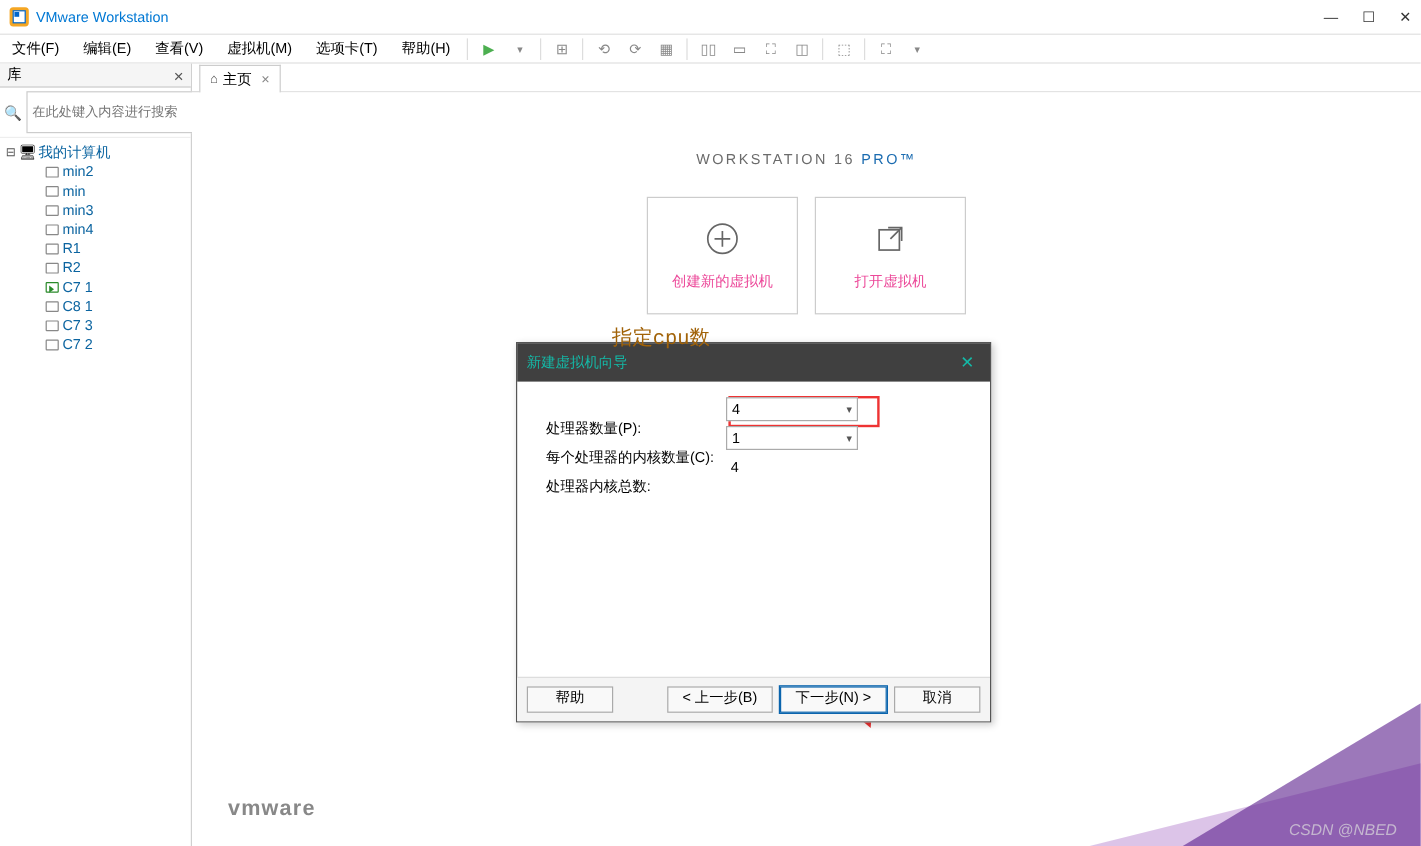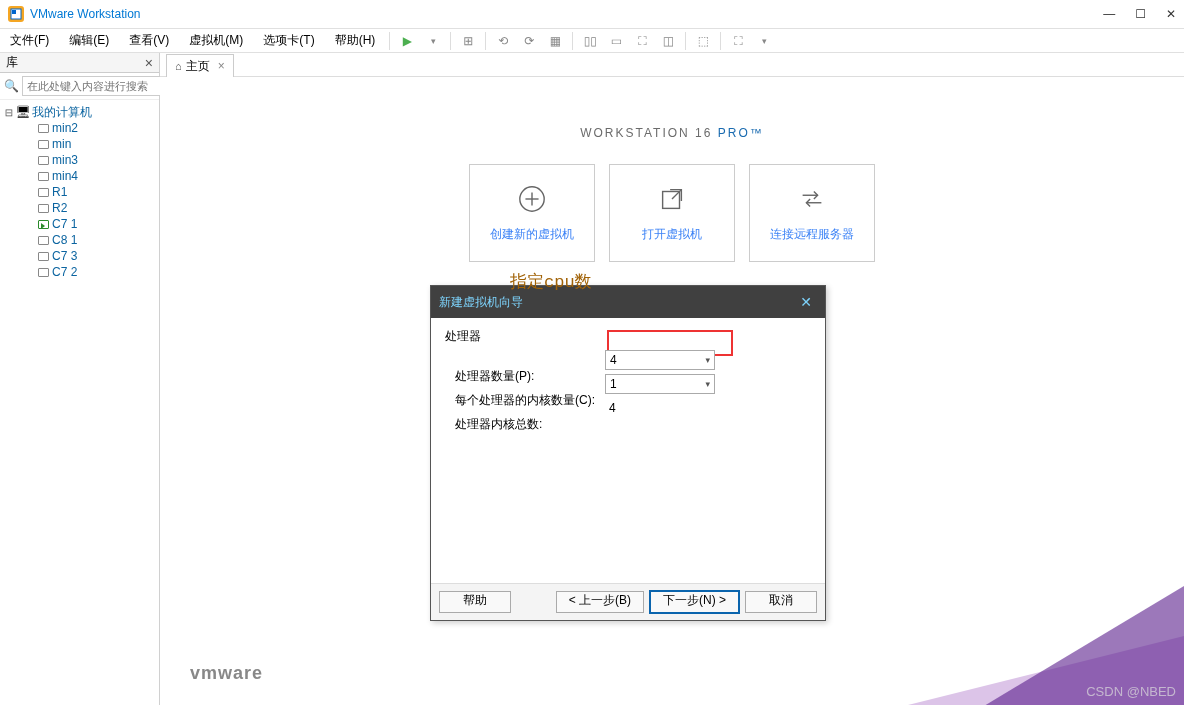--- a/index.html
+++ b/index.html
@@ -21,21 +21,21 @@
 
 
 .main { display: flex; height: calc(705px - 28px - 24px); }
 
 
 .sidebar { width: 160px; border-right: 1px solid #d0d0d0; display: flex; flex-direction: column; }
 .sidebar-hdr { height: 20px; display: flex; align-items: center; padding: 0 6px; border-bottom: 1px solid #ccc; background: #f5f5f5; }
 .sidebar-hdr .lib-label { font-weight: normal; }
 .sidebar-hdr .close-x { margin-left: auto; cursor: pointer; color: #555; font-size: 14px; }
 .search-row { padding: 3px 4px; border-bottom: 1px solid #eee; display: flex; align-items: center; gap: 3px; }
-.search-row input { flex: 1; height: 20px; border: 1px solid #ccc; padding: 0 4px; font-size: 11px; color: #888; }
+.search-row input { flex: 1; height: 35px; border: 1px solid #ccc; padding: 0 4px; font-size: 11px; color: #888; }
 .search-row .chev { width: 14px; height: 18px; border: 1px solid #ccc; display: flex; align-items: center; justify-content: center; font-size: 9px; }
 .tree { padding: 4px 2px; }
 .tree-row { display: flex; align-items: center; height: 16px; padding: 0 2px; gap: 3px; }
 .tree-row .toggle { width: 10px; text-align: center; font-size: 10px; color: #555; }
 .tree-row .indent2 { width: 30px; }
 .tree-row .icn { width: 12px; height: 12px; display: flex; align-items: center; justify-content: center; }
 .tree-row .label { color: #0b64a0; }
 .vm-icon { width: 11px; height: 9px; border: 1px solid #888; border-radius: 1px; position: relative; }
 .vm-icon-active { border-color: #2a8a2a; }
 .vm-icon-active::after { content: ""; position: absolute; left: 2px; top: 2px; width: 0; height: 0; border-left: 4px solid #2a8a2a; border-top: 3px solid transparent; border-bottom: 3px solid transparent; }
@@ -45,26 +45,26 @@
 .tabs { height: 24px; display: flex; align-items: center; padding-left: 6px; border-bottom: 1px solid #ddd; }
 .tab { display: flex; align-items: center; gap: 4px; padding: 3px 8px; border: 1px solid #ccc; border-bottom: none; background: #fff; margin-top: 2px; }
 .tab .home-icn { font-size: 11px; color: #555; }
 .tab .tab-close { margin-left: 4px; color: #888; cursor: pointer; }
 .page { flex: 1; position: relative; background: #fff; }
 .hero { text-align: center; margin-top: 36px; }
 .hero-title { font-size: 26px; color: #6b6b6b; letter-spacing: 2px; font-weight: 300; }
 .hero-title .pro { color: #1a6bb0; }
 .cards { display: flex; justify-content: center; gap: 14px; margin-top: 20px; }
 .card { width: 126px; height: 98px; border: 1px solid #ccc; display: flex; flex-direction: column; align-items: center; justify-content: center; gap: 12px; color: #666; cursor: pointer; }
-.card-label { font-size: 12px; color: #3b82f6; }
+.card-label { font-size: 12px; color: #ec4899; }
 .card svg { width: 30px; height: 30px; stroke: #666; fill: none; stroke-width: 1.5; }
 
 
 .dialog { position: absolute; left: 270px; top: 208px; width: 396px; border: 1px solid #555; background: #fff; box-shadow: 2px 2px 6px rgba(0,0,0,0.2); z-index: 10; }
-.dlg-title { height: 26px; background: #404040; color: #7dd3fc; display: flex; align-items: center; padding: 16px 8px; font-size: 12px; }
+.dlg-title { height: 26px; background: #404040; color: #14b8a6; display: flex; align-items: center; padding: 16px 8px; font-size: 12px; }
 .dlg-title .dlg-close { margin-left: auto; width: 22px; text-align: center; cursor: pointer; font-size: 14px; }
 .dlg-head { padding: 8px 16px 10px; border-bottom: 1px solid #ddd; }
 .dlg-head .h1 { font-weight: bold; }
 .dlg-head .h2 { margin: 3px 0 0 16px; }
 .dlg-body { padding: 10px 14px 4px; position: relative; }
 .field-group { margin-bottom: 2px; }
 .field-group-title { margin-bottom: 4px; }
 .field-row { display: flex; align-items: center; margin: 2px 0 2px 10px; height: 22px; }
 .field-label { width: 150px; margin-top: 32px; }
 .combo { width: 110px; height: 20px; border: 1px solid #aaa; display: flex; align-items: center; padding: 0 4px; background: #fff; position: relative; }
@@ -78,21 +78,21 @@
 .dlg-btnrow .spacer { flex: 1; }
 
 
 .annot { position: absolute; left: 510px; top: 270px; color: #a16207; font-size: 17px; z-index: 11; pointer-events: none; font-family: Liberation Mono, monospace; }
 .arrow { position: absolute; pointer-events: none; z-index: 9; }
 
 
 .footer-logo { position: absolute; left: 30px; bottom: 22px; color: #888; font-size: 18px; font-weight: bold; letter-spacing: 1px; }
 .corner { position: absolute; right: 0; bottom: 0; width: 0; height: 0; border-left: 200px solid transparent; border-bottom: 120px solid rgba(90, 30, 140, 0.6); }
 .corner2 { position: absolute; right: 0; bottom: 0; width: 0; height: 0; border-left: 280px solid transparent; border-bottom: 70px solid rgba(140, 60, 180, 0.3); }
-.watermark { position: absolute; right: 8px; bottom: 6px; color: rgba(220,220,220,0.7); font-size: 13px; z-index: 20; }
+.watermark { position: absolute; right: 20px; bottom: 6px; color: rgba(220,220,220,0.7); font-size: 13px; font-style: italic; z-index: 20; }
 </style>
 </head>
 <body>
 
 <div class="title-bar">
   <span class="logo">
     <svg viewBox="0 0 12 12">
         <rect x="1" y="1" width="10" height="10" fill="#fff" stroke="#06c" stroke-width="1"></rect>
         <rect x="2" y="2" width="4" height="4" fill="#06c"></rect>
       </svg>
@@ -246,41 +246,31 @@
             <span class="card-label">创建新的虚拟机</span>
           </div>
           <div class="card">
             <svg viewBox="0 0 32 32">
                 <rect x="6" y="8" width="18" height="18"></rect>
                 <polyline points="14,6 26,6 26,18"></polyline>
                 <line x1="26" y1="6" x2="16" y2="16"></line>
               </svg>
             <span class="card-label">打开虚拟机</span>
           </div>
-          <div class="card">
-            <svg viewBox="0 0 32 32">
-                <line x1="6" y1="12" x2="22" y2="12"></line>
-                <polyline points="18,8 22,12 18,16"></polyline>
-                <line x1="26" y1="20" x2="10" y2="20"></line>
-                <polyline points="14,16 10,20 14,24"></polyline>
-              </svg>
-            <span class="card-label">连接远程服务器</span>
-          </div>
         </div>
       </div>
 
       <div class="dialog">
         <div class="dlg-title">
           <span>新建虚拟机向导</span>
           <span class="dlg-close">✕</span>
         </div>
         <div class="dlg-body">
           <div class="highlight-box"></div>
           <div class="field-group">
-            <div class="field-group-title">处理器</div>
             <div class="field-row">
               <span class="field-label">处理器数量(P):</span>
               <div class="combo">
                 <span>4</span>
                 <span class="chev">▾</span>
               </div>
             </div>
             <div class="field-row">
               <span class="field-label">每个处理器的内核数量(C):</span>
               <div class="combo">

